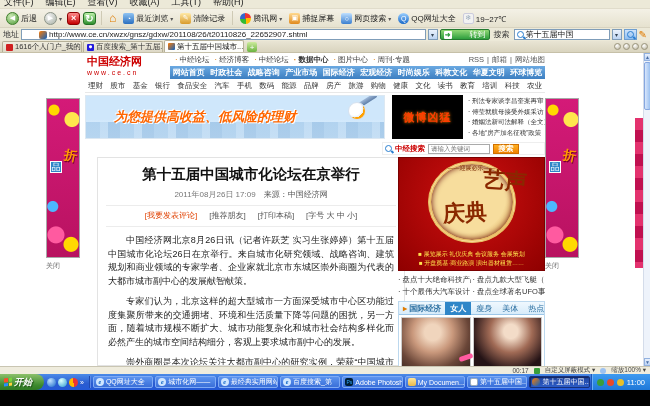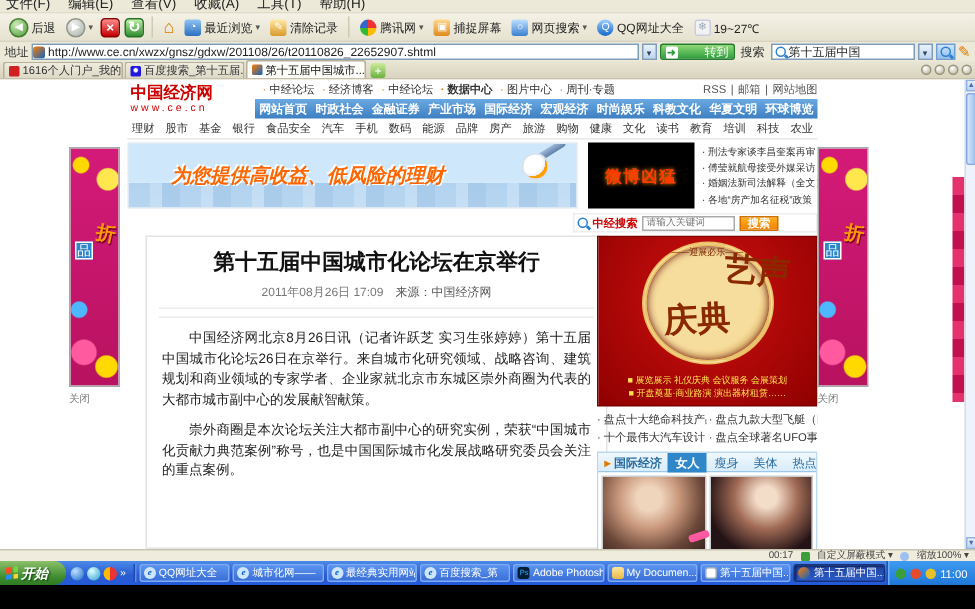--- a/index.html
+++ b/index.html
@@ -24,21 +24,21 @@
 .ic-clear{background:linear-gradient(#ffe9a8,#d89a2a)}
 .ic-qq{background:conic-gradient(#e33 0 25%,#fb0 0 50%,#3b3 0 75%,#36c 0 100%);border-radius:50%}
 .ic-cap{background:linear-gradient(#ffd98f,#e08a1e)}
 .ic-search{background:linear-gradient(#bfe0ff,#3a7fd0)}
 .ic-qqw{background:linear-gradient(#9cd0ff,#1567c8);border-radius:50%}
 .ic-weather{background:#f2f2f2;color:#9ab;border:1px solid #ccd}
 .arrow{font-size:6px;color:#555}
 
 .addressbar{height:13px;display:flex;align-items:center;gap:2px;padding:0 3px;font-size:8px;background:#ece9d8}
 .addr-label{color:#333;flex:0 0 auto}
-.addr-input{flex:1;height:11px;background:#fff;border:1px solid #7f9db9;display:flex;align-items:center;gap:2px;padding:0 0;color:#222;white-space:nowrap;overflow:hidden}
+.addr-input{flex:1;height:11px;background:#fff;border:1px solid #7f9db9;display:flex;align-items:center;gap:2px;padding:0 17px;color:#222;white-space:nowrap;overflow:hidden}
 .favicon{width:8px;height:8px;background:linear-gradient(135deg,#ff7b00,#0b62c4);border-radius:2px;flex:0 0 auto}
 .drop{width:10px;height:11px;background:linear-gradient(#eaf2fc,#bcd4f2);border:1px solid #7f9db9;display:inline-flex;align-items:center;justify-content:center;font-size:6px;color:#345;flex:0 0 auto}
 .go-btn{height:11px;display:flex;align-items:center;gap:18px;padding:0 3px;background:linear-gradient(#8fd874,#2e9e3e);border:1px solid #247a30;border-radius:2px;color:#fff;font-size:8px;flex:0 0 auto}
 .go-arrow{width:8px;height:8px;background:#fff;border-radius:1px;color:#2e9e3e;display:inline-flex;align-items:center;justify-content:center;font-size:7px;font-weight:bold}
 .srch-label{color:#333;margin:0 2px;flex:0 0 auto}
 .srch-box{width:96px;height:11px;background:#fff;border:1px solid #7f9db9;display:flex;align-items:center;gap:2px;padding:0 2px;color:#222;flex:0 0 auto;overflow:hidden}
 .mini-mag{width:7px;height:7px;border:1.5px solid #2a7fd0;border-radius:50%;position:relative;flex:0 0 auto}
 .mini-mag::after{content:"";position:absolute;width:3px;height:1.5px;background:#2a7fd0;transform:rotate(45deg);right:-3px;bottom:-1px}
 .mag-btn{width:13px;height:11px;background:linear-gradient(#cfe4fb,#8fbef0);border:1px solid #6f9fd0;display:flex;align-items:center;justify-content:center;flex:0 0 auto}
 .pencil{color:#e07b00;font-size:10px;flex:0 0 auto}
@@ -293,21 +293,21 @@
             <span>RSS</span>
               <span>|</span>
             <span>邮箱</span>
               <span>|</span>
             <span>网站地图</span>
           </span>
         </div>
         <div class="mainnav">
           <span>网站首页</span>
           <span>时政社会</span>
-          <span>金融证券</span>
+          <span>战略咨询</span>
           <span>产业市场</span>
           <span>国际经济</span>
           <span>宏观经济</span>
           <span>时尚娱乐</span>
           <span>科教文化</span>
           <span>华夏文明</span>
           <span>环球博览</span>
         </div>
         <div class="subnav">
           <span>理财</span>
@@ -357,22 +357,29 @@
           <span class="slbl">中经搜索</span>
           <input placeholder="请输入关键词" style="">
           <span class="sbtn">搜索</span>
         </div>
       </div>
 
       <div class="article">
         <div class="a-title">第十五届中国城市化论坛在京举行</div>
         <div class="a-meta"><span>2011年08月26日 17:09</span><b>来源：中国经济网</b></div>
         <div class="a-div"></div>
+        <div class="a-actions">
+          <span class="hot">[我要发表评论]</span>
+          <span class="norm">[推荐朋友]</span>
+          <span class="norm">[打印本稿]</span>
+          <span class="norm">[字号 大 中 小]</span>
+        </div>
         <div class="a-div"></div>
         <p>中国经济网北京8月26日讯（记者许跃芝 实习生张婷婷）第十五届中国城市化论坛26日在京举行。来自城市化研究领域、战略咨询、建筑规划和商业领域的专家学者、企业家就北京市东城区崇外商圈为代表的大都市城市副中心的发展献智献策。</p>
+        <p>专家们认为，北京这样的超大型城市一方面深受城市中心区功能过度集聚所带来的交通拥堵、环境和生活质量下降等问题的困扰，另一方面，随着城市规模不断扩大、城市功能复杂化和城市社会结构多样化而必然产生的城市空间结构细分，客观上要求城市副中心的发展。</p>
         <p>崇外商圈是本次论坛关注大都市副中心的研究实例，荣获“中国城市化贡献力典范案例”称号，也是中国国际城市化发展战略研究委员会关注的重点案例。</p>
 
       </div>
 
       <div class="sidebar">
         <div class="redad">
           <div class="goldring"></div>
           <div class="adbadge">——迎展必乐——</div>
           <div class="adchar1">艺声</div>
           <div class="adchar2">庆典</div>

